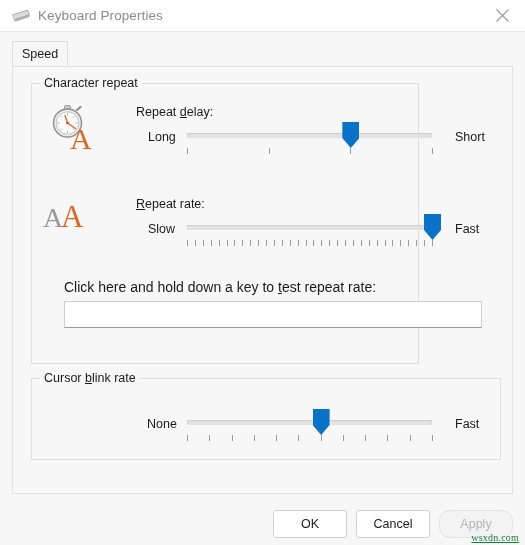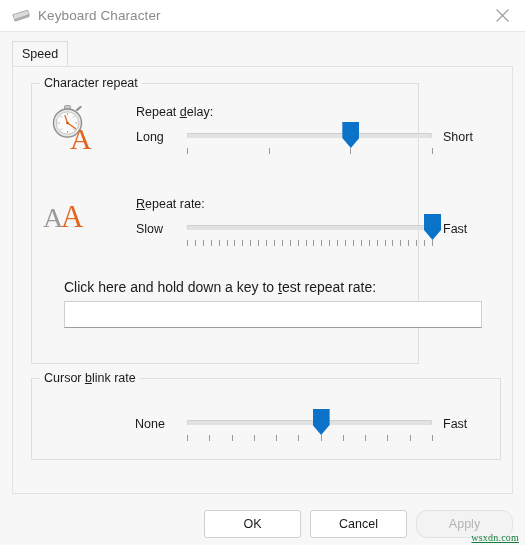--- a/index.html
+++ b/index.html
@@ -154,20 +154,21 @@
     position: absolute;
     font-size: 12.5px;
     color: #1a1a1a;
     white-space: nowrap;
   }
   .endcap {
     position: absolute;
     font-size: 12.5px;
     color: #1a1a1a;
     white-space: nowrap;
+    margin-left: 12px;
   }
   .slider {
     position: absolute;
     height: 30px;
   }
   .track {
     position: absolute;
     left: 0;
     right: 0;
     top: 7px;
@@ -225,21 +226,21 @@
 
   
   .footer {
     position: absolute;
     right: 12px;
     bottom: 8px;
     display: flex;
     gap: 9px;
   }
   .btn {
-    width: 97px;
+    width: 74px;
     height: 28px;
     background: #ffffff;
     border: 1px solid #d0d0d0;
     border-radius: 3px;
     font-family: "Liberation Sans", sans-serif;
     font-size: 12.5px;
     color: #1a1a1a;
     cursor: pointer;
     padding: 0;
   }
@@ -274,21 +275,21 @@
     <svg width="20" height="14" viewBox="0 0 20 14">
       <g transform="rotate(-11 10 7)">
         <path d="M2.2 4.2 L17.6 2.6 L18.2 7.4 L3.0 9.4 Z" fill="#f0f0f0" stroke="#9a9a9a" stroke-width="0.8"></path>
         <path d="M3.0 9.4 L18.2 7.4 L17.8 9.2 L3.3 11.0 Z" fill="#b8b8b8" stroke="#9a9a9a" stroke-width="0.6"></path>
         <path d="M3.4 5.1 L16.8 3.7" stroke="#c9c9c9" stroke-width="0.7"></path>
         <path d="M3.7 6.4 L17.0 5.0" stroke="#c9c9c9" stroke-width="0.7"></path>
         <path d="M4.0 7.7 L17.3 6.3" stroke="#c9c9c9" stroke-width="0.7"></path>
       </g>
     </svg>
   </div>
-  <div class="title-text">Keyboard Character</div>
+  <div class="title-text">Keyboard Properties</div>
   <div class="close-btn">
     <svg width="15" height="15" viewBox="0 0 15 15">
       <line x1="1.5" y1="1.5" x2="13.5" y2="13.5" stroke="#9b9b9b" stroke-width="1.1"></line>
       <line x1="13.5" y1="1.5" x2="1.5" y2="13.5" stroke="#9b9b9b" stroke-width="1.1"></line>
     </svg>
   </div>
 </div>
 
 <div class="window-body">
 

